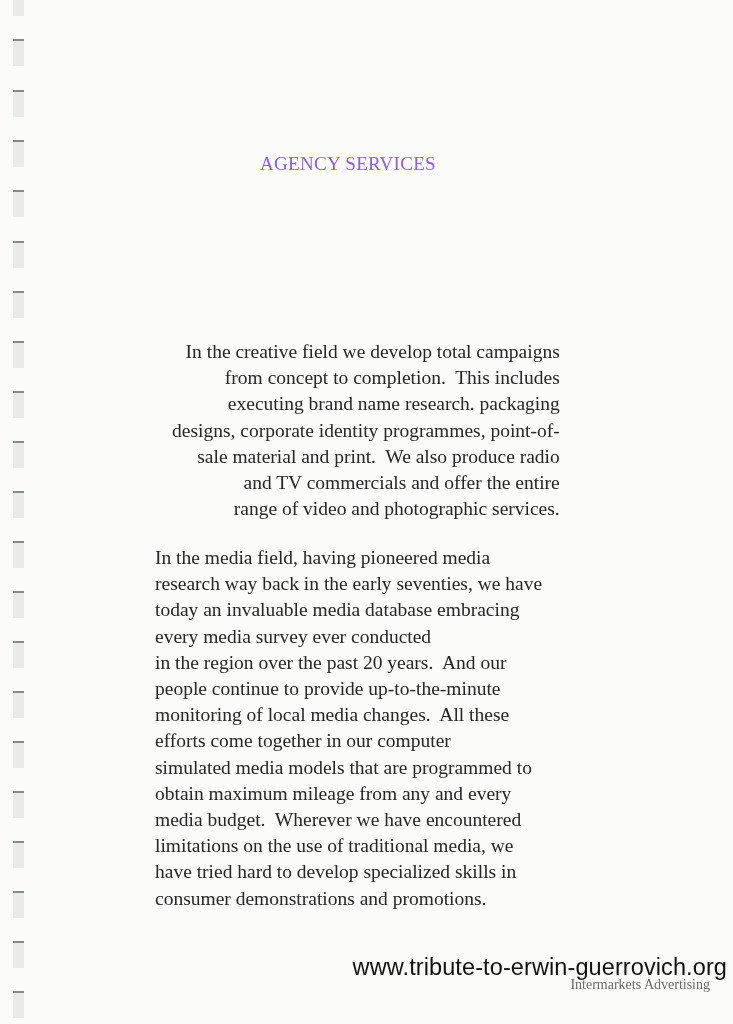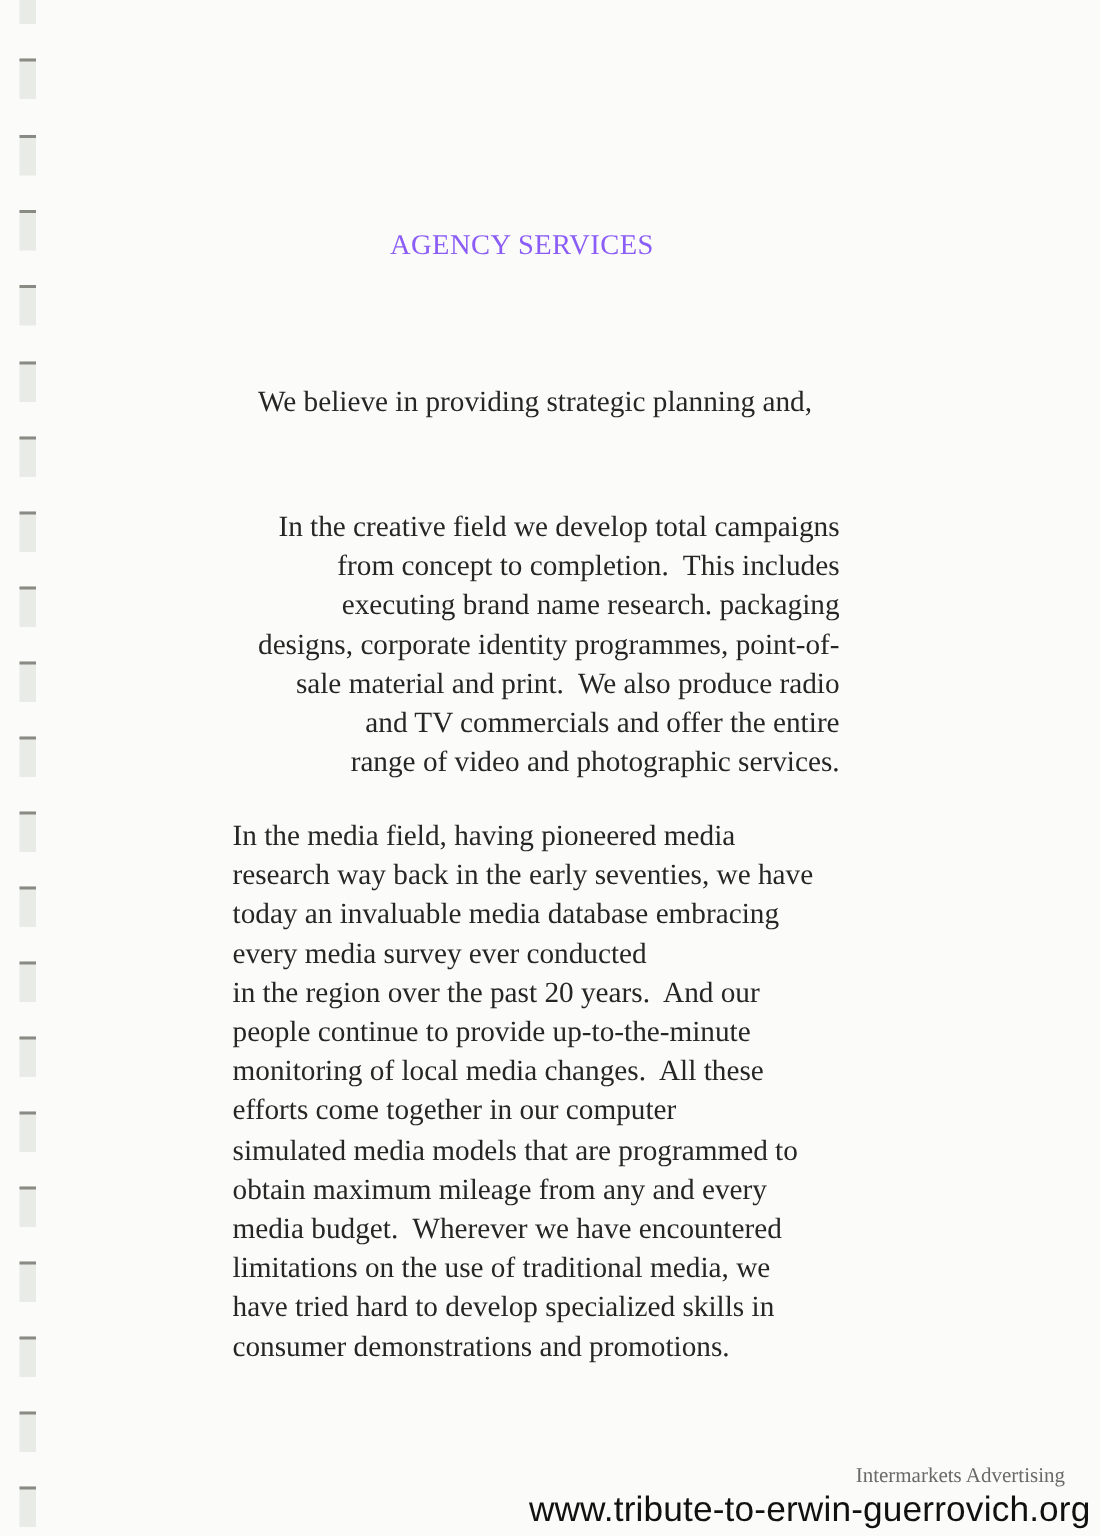--- a/index.html
+++ b/index.html
@@ -30,21 +30,21 @@
       white-space: pre;
     }
     .p1 { top: 256px; }
     .p2 { top: 339px; text-align: right; }
     .p3 { top: 545px; left: 155px; }
     .footer-company {
       position: absolute; right: 23px; top: 977px;
       font-size: 14px; color: #6a6a6a; white-space: nowrap;
     }
     .footer-url {
-      position: absolute; right: 6px; top: 993px;
+      position: absolute; right: 6px; top: 954px;
       font-family: "Liberation Sans", "DejaVu Sans", sans-serif;
       font-size: 23.5px; color: #111; white-space: nowrap; letter-spacing: 0.1px;
     }
   </style>
 </head>
 <body>
 
 <div class="binder" id="binder">
     <div class="hole partial" style="top: -11px;"></div>
     <div class="hole" style="top: 39px;"></div>
@@ -64,18 +64,18 @@
     <div class="hole" style="top: 741px;"></div>
     <div class="hole" style="top: 791px;"></div>
     <div class="hole" style="top: 841px;"></div>
     <div class="hole" style="top: 891px;"></div>
     <div class="hole" style="top: 941px;"></div>
     <div class="hole" style="top: 991px;"></div>
   </div>
 
 <div class="title">AGENCY SERVICES</div>
 
-<div class="para p1"><div>We believe in providing strategic planning and,</div></div>
+<div class="para p1"></div>
 <div class="para p2"><div>In the creative field we develop total campaigns</div><div>from concept to completion.  This includes</div><div>executing brand name research. packaging</div><div>designs, corporate identity programmes, point-of-</div><div>sale material and print.  We also produce radio</div><div>and TV commercials and offer the entire</div><div>range of video and photographic services.</div></div>
 <div class="para p3"><div>In the media field, having pioneered media</div><div>research way back in the early seventies, we have</div><div>today an invaluable media database embracing</div><div>every media survey ever conducted</div><div>in the region over the past 20 years.  And our</div><div>people continue to provide up-to-the-minute</div><div>monitoring of local media changes.  All these</div><div>efforts come together in our computer</div><div>simulated media models that are programmed to</div><div>obtain maximum mileage from any and every</div><div>media budget.  Wherever we have encountered</div><div>limitations on the use of traditional media, we</div><div>have tried hard to develop specialized skills in</div><div>consumer demonstrations and promotions.</div></div>
 
 <div class="footer-company">Intermarkets Advertising</div>
 <div class="footer-url">www.tribute-to-erwin-guerrovich.org</div>
 
 </body></html>

